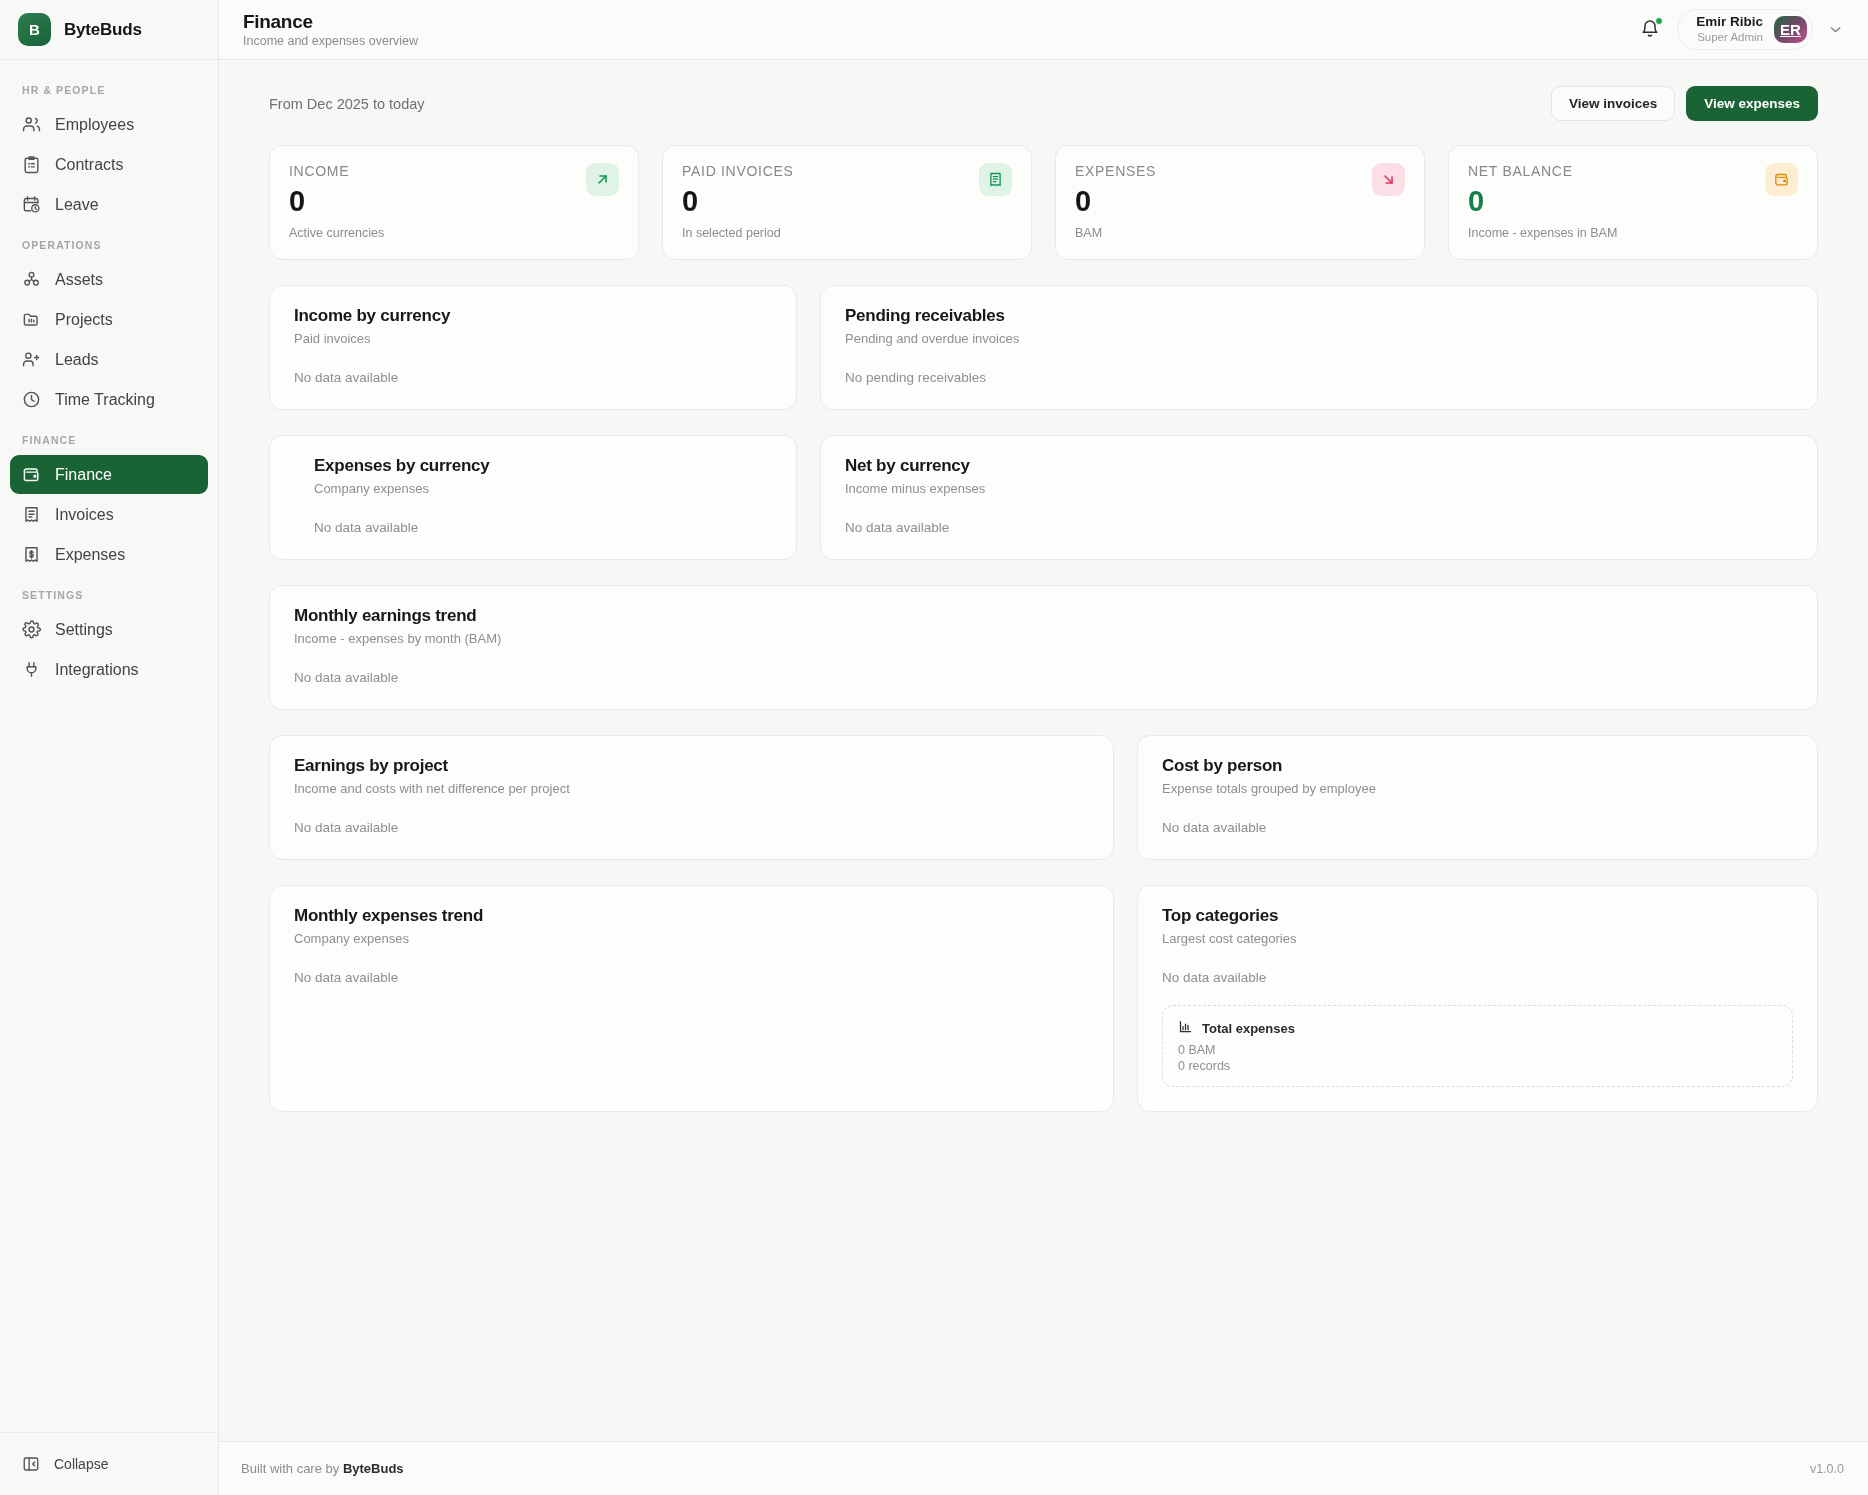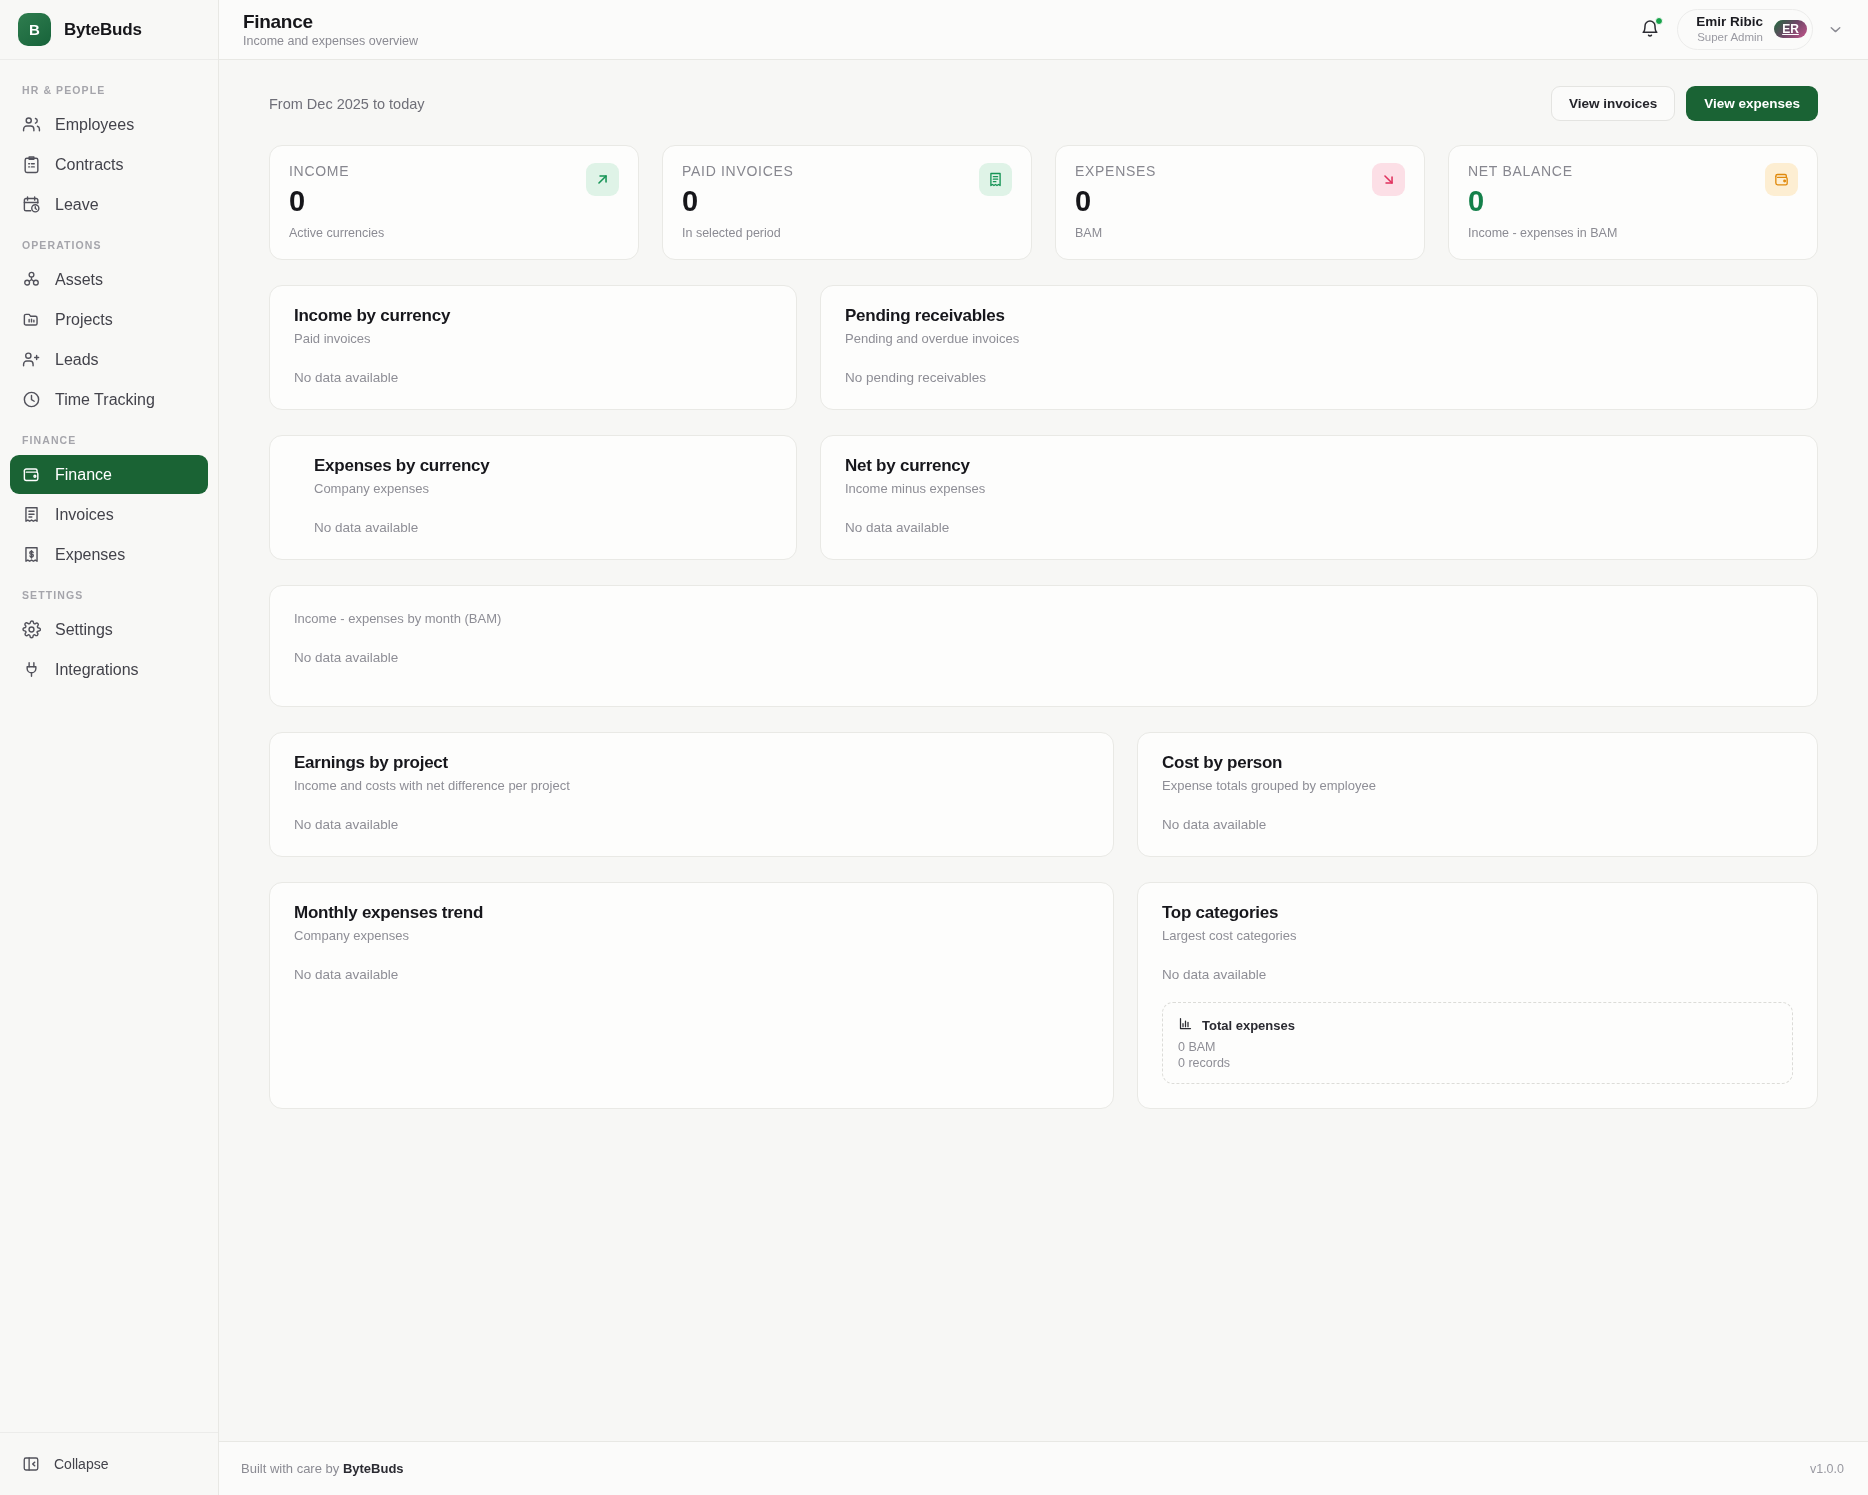--- a/index.html
+++ b/index.html
@@ -80,23 +80,23 @@
   }
   .user-chip {
     display: flex; align-items: center; gap: 11px;
     border: 1px solid #ececeb; border-radius: 999px;
     padding: 4px 5px 4px 18px; cursor: pointer; background: #fbfbfa;
   }
   .user-meta { text-align: right; line-height: 1.2; }
   .user-name { font-size: 13.5px; font-weight: 600; color: #1c1c22; }
   .user-role { font-size: 11.5px; color: #9a9aa2; margin-top: 1px; }
   .avatar {
-    width: 33px; height: 18px; border-radius: 10px;
+    width: 33px; height: 27px; border-radius: 10px;
     background: linear-gradient(135deg, #1f6b3c 0%, #6b4766 48%, #c4558c 100%);
-    color: #fff; font-size: 12px; font-weight: 700;
+    color: #fff; font-size: 15px; font-weight: 700;
     display: flex; align-items: center; justify-content: center;
     flex: 0 0 33px;
     text-decoration: underline;
   }
   .chev { width: 17px; height: 17px; color: #8b8b93; cursor: pointer; }
 
   .content { flex: 1; overflow: hidden; padding: 26px 50px 0 50px; }
 
   .toolbar { display: flex; align-items: center; justify-content: space-between; margin-bottom: 24px; }
   .range-label { font-size: 14.5px; color: #6f6f78; }
@@ -442,20 +442,21 @@
         </div>
         <div class="panel h-md" style="flex:1;">
           <div class="panel-title">Net by currency</div>
           <div class="panel-sub">Income minus expenses</div>
           <div class="panel-empty">No data available</div>
         </div>
       </div>
 
       <div class="grid-2">
         <div class="panel h-lg" style="flex:1;">
+          <div class="panel-title">Monthly earnings trend</div>
           <div class="panel-sub">Income - expenses by month (BAM)</div>
           <div class="panel-empty">No data available</div>
         </div>
       </div>
 
       <div class="grid-2">
         <div class="panel h-proj" style="flex:0 0 845px;">
           <div class="panel-title">Earnings by project</div>
           <div class="panel-sub">Income and costs with net difference per project</div>
           <div class="panel-empty">No data available</div>

